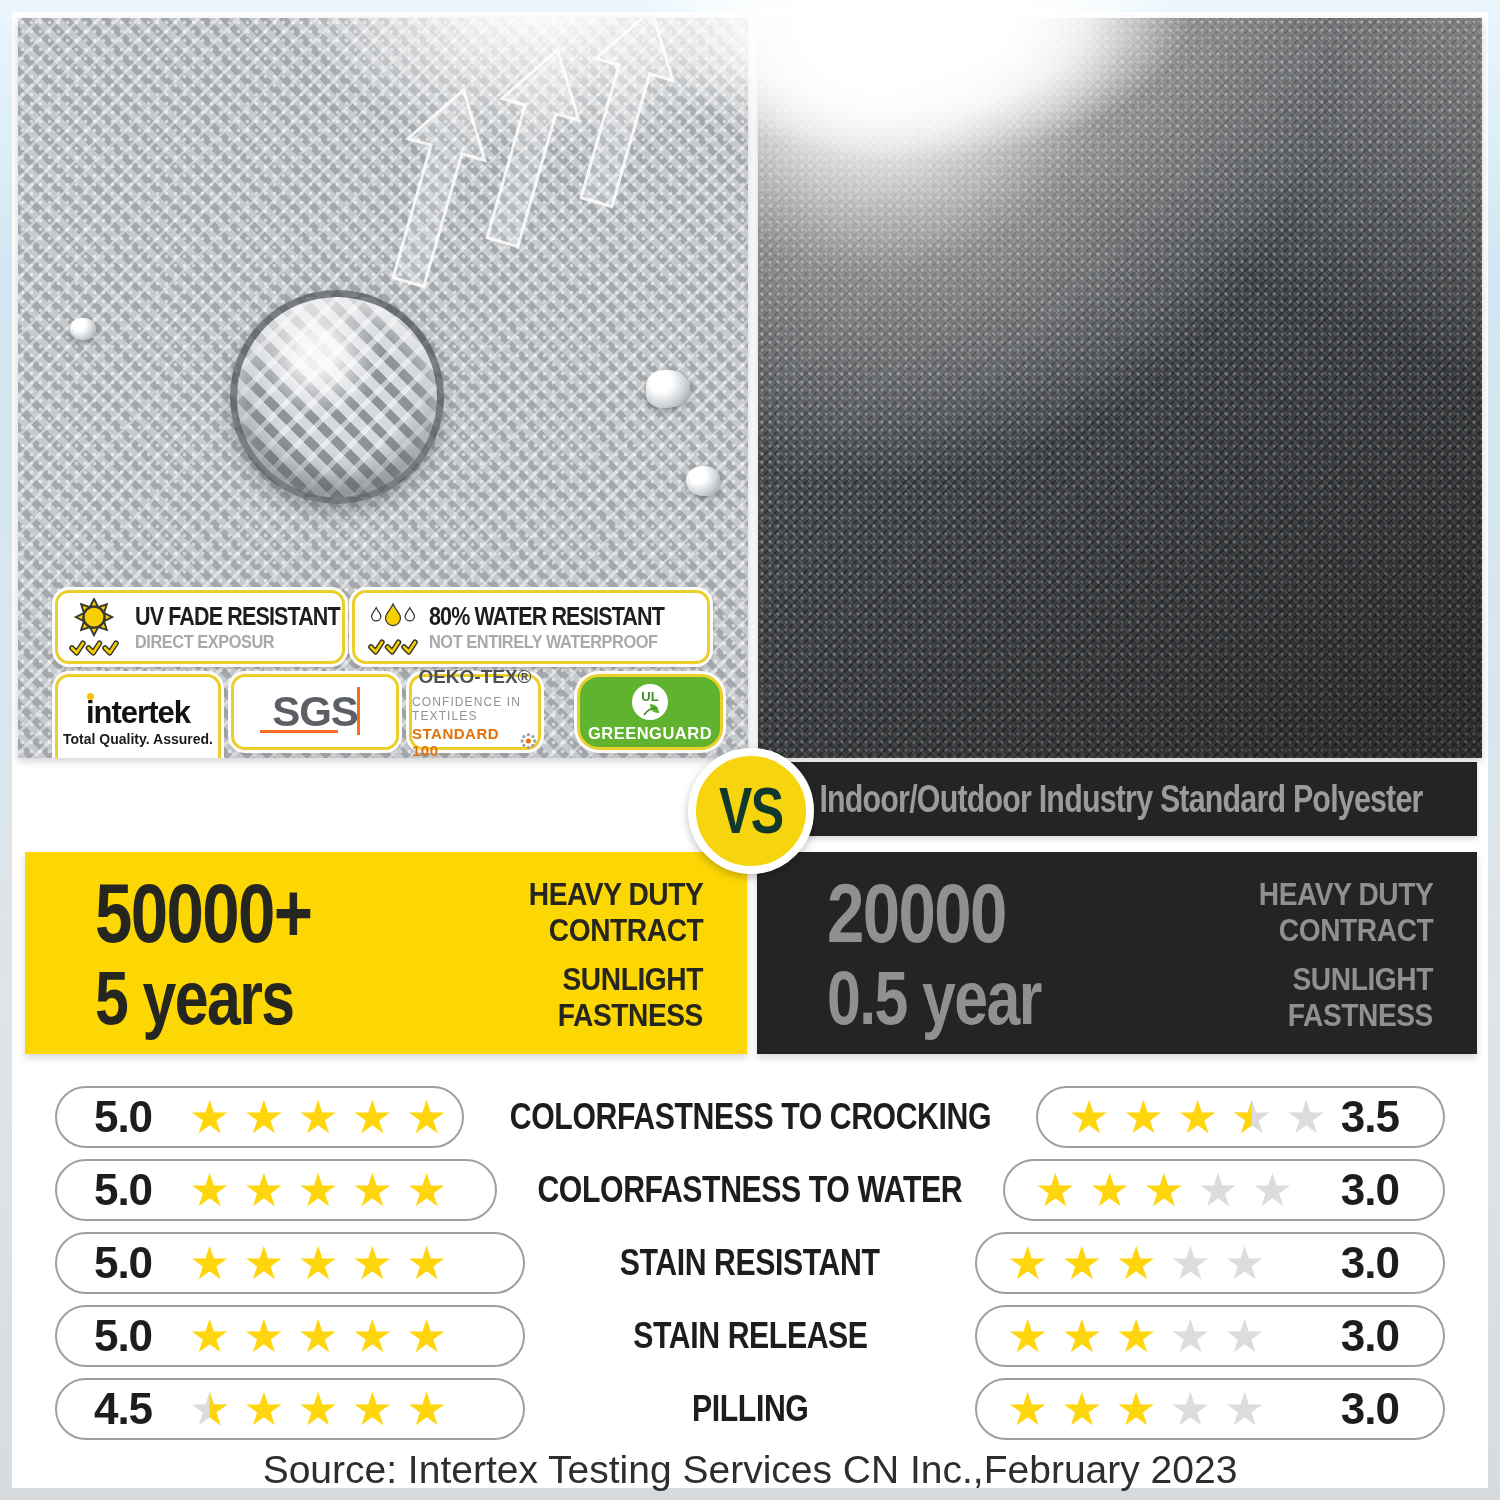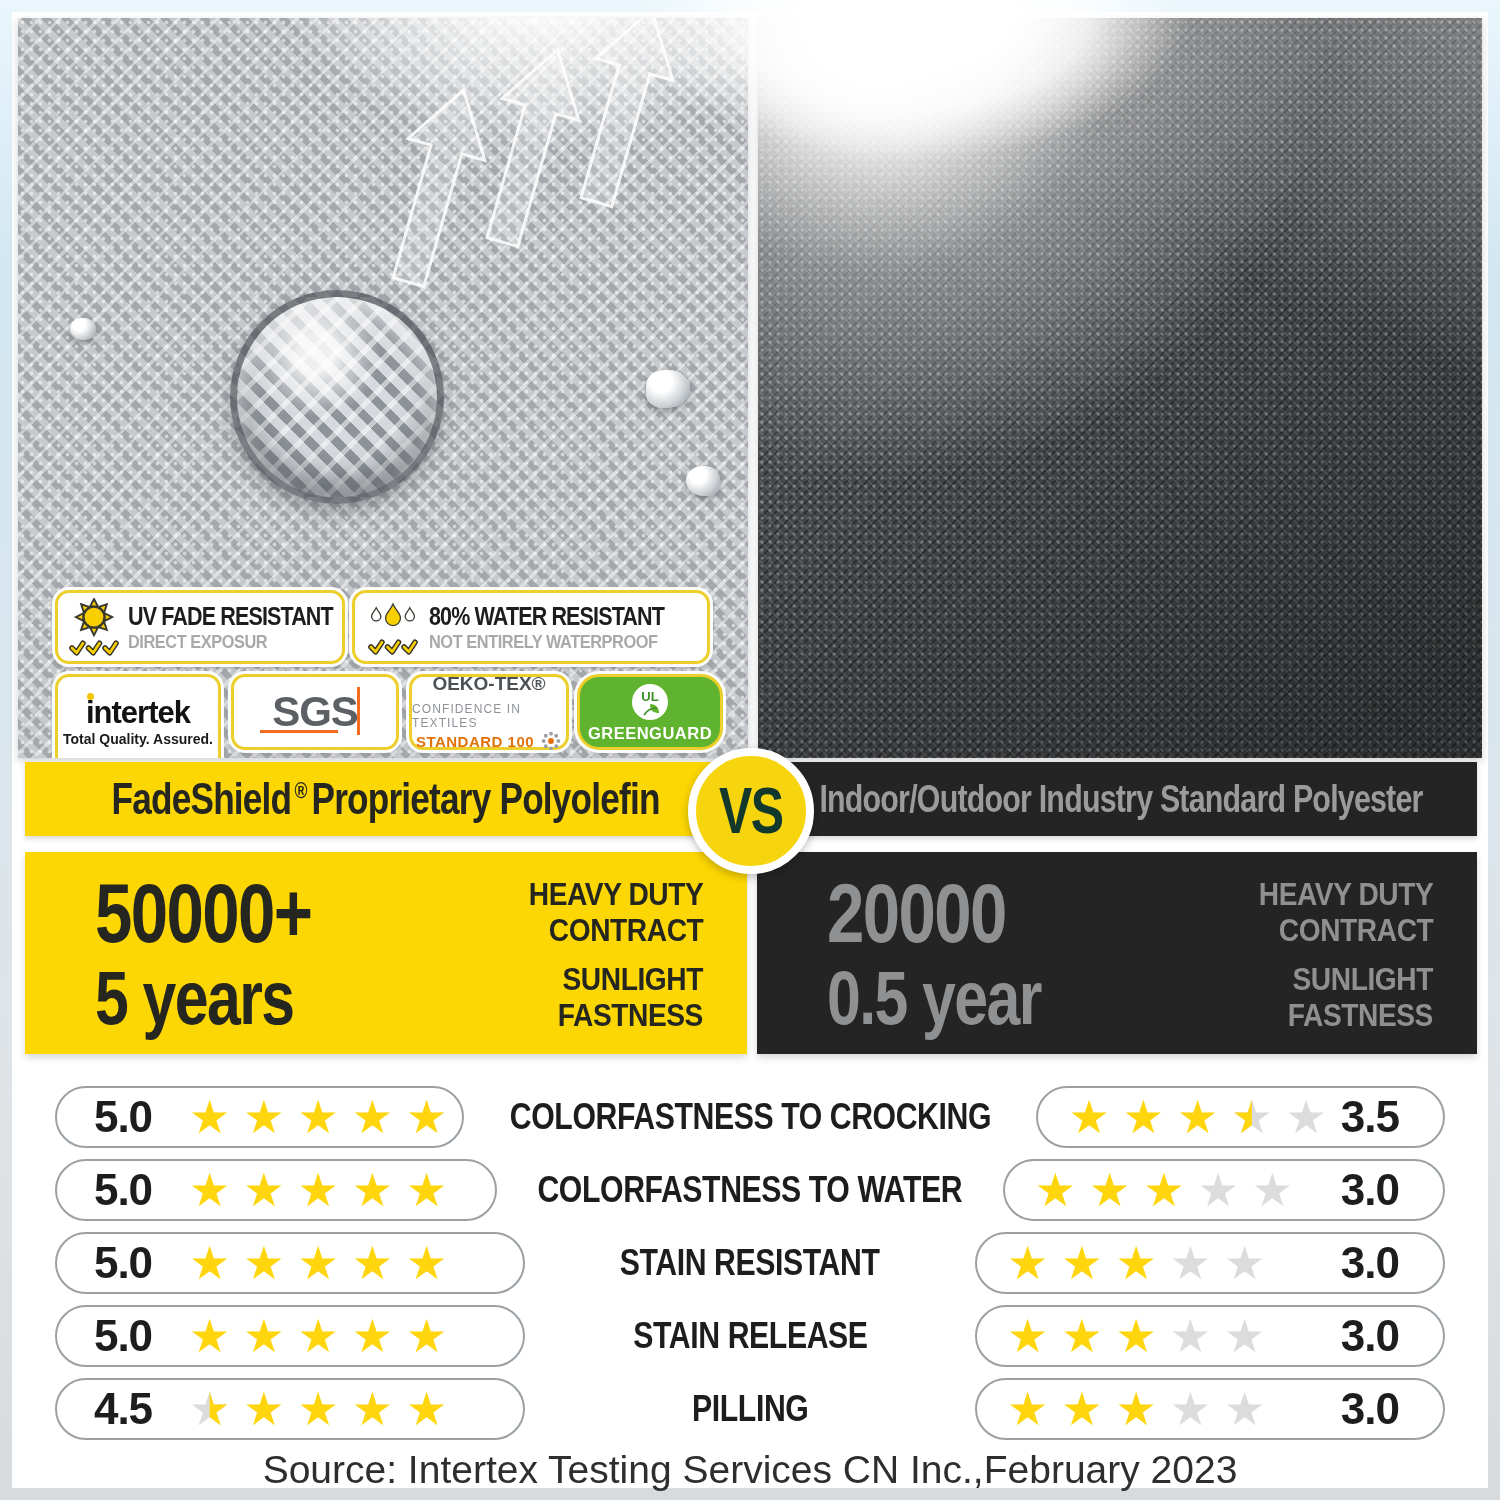--- a/index.html
+++ b/index.html
@@ -43,38 +43,38 @@
   .speck1{left:628px;top:352px;width:44px;height:38px;border-radius:46% 54% 58% 42%;}
   .speck2{left:668px;top:448px;width:34px;height:30px;border-radius:52% 48% 44% 56%;}
   .speck3{left:52px;top:300px;width:26px;height:22px;border-radius:50% 50% 45% 55%;}
 
   .arrows{position:absolute;left:360px;top:-10px;z-index:2;opacity:.9;}
 
   
   .badge{position:absolute;z-index:4;background:#fff;border:3px solid #eccf2b;border-radius:14px;
     box-shadow:0 0 0 3px rgba(255,255,255,.95), 0 3px 6px rgba(40,40,40,.25);
     display:flex;align-items:center;box-sizing:border-box;}
-  .b-uv{left:37px;top:572px;width:290px;height:74px;padding:4px 8px 4px 10px;}
+  .b-uv{left:37px;top:572px;width:290px;height:74px;padding:4px 8px 4px 10px;gap:7px;}
   .b-water{left:334px;top:572px;width:358px;height:74px;padding:4px 8px 4px 10px;}
   .icol{display:flex;flex-direction:column;align-items:center;justify-content:center;margin-right:8px;}
   .btxt{display:flex;flex-direction:column;justify-content:center;min-width:0;}
   .bt1{font-weight:700;color:#1d1d1d;font-size:25px;letter-spacing:-1px;white-space:nowrap;}
   .bt2{font-weight:700;color:#a9a9a9;font-size:19px;letter-spacing:-0.5px;white-space:nowrap;}
   .cond{display:inline-block;transform:scaleX(.86);transform-origin:left center;}
 
   .b-cert{justify-content:center;flex-direction:column;}
   .b-intertek{left:37px;top:656px;width:166px;height:96px;}
   .intertek-word{position:relative;font-weight:700;font-size:31px;color:#121212;letter-spacing:-1px;line-height:1;}
   .idot{position:absolute;left:1px;top:-4px;width:7px;height:7px;border-radius:50%;background:#f5c400;}
   .intertek-tag{font-weight:700;font-size:14px;color:#1a1a1a;margin-top:3px;}
   .b-sgs{left:213px;top:656px;width:168px;height:76px;position:absolute;}
   .sgs-word{font-weight:700;font-size:42px;color:#5c6065;letter-spacing:-1px;line-height:1;}
   .sgs-under{position:absolute;left:26px;bottom:14px;width:78px;height:3px;background:#f36c21;}
   .sgs-vline{position:absolute;right:36px;top:10px;width:3px;height:48px;background:#f36c21;}
-  .b-oeko{left:391px;top:656px;width:160px;height:76px;align-items:center;}
+  .b-oeko{left:391px;top:656px;width:132px;height:76px;align-items:center;}
   .oeko-row{display:flex;align-items:center;gap:6px;}
   .oeko-name{font-weight:700;font-size:19px;color:#4c5156;letter-spacing:0;}
   .oeko-sub{font-size:12px;color:#8e9398;letter-spacing:1.1px;margin-top:7px;}
   .oeko-std{font-weight:700;font-size:15px;color:#e2710c;letter-spacing:.5px;margin-top:2px;}
   .b-green{left:559px;top:656px;width:146px;height:76px;background:#5fb32e;flex-direction:column;justify-content:center;border-radius:22px;}
   .gg-text{color:#fff;font-weight:700;font-size:16.5px;letter-spacing:.5px;margin-top:2px;}
 
   
   .tbar{position:absolute;top:762px;height:74px;display:flex;align-items:center;justify-content:center;
     box-shadow:0 3px 5px rgba(0,0,0,.15);}
@@ -234,23 +234,20 @@
         <path d="M14 33 C17 28 22 26 27 26" fill="none" stroke="#3f8f2a" stroke-width="1.6"></path>
       </svg>
       <span class="gg-text">GREENGUARD</span>
     </div>
   </div>
 
   <div class="photo photo-right"></div>
 
   <div class="glow-top"></div>
 
-  <div class="tbar tbar-left">
-    <span class="cnc"><span>FadeShield</span><span class="reg">®</span><span>Proprietary Polyolefin</span></span>
-  </div>
   <div class="tbar tbar-right">
     <span class="cnc">Indoor/Outdoor Industry Standard Polyester</span>
   </div>
   <div class="vs-circle">
     <span>VS</span>
   </div>
 
   <div class="panel panel-left">
     <div class="prow">
       <span class="pval">50000+</span>

